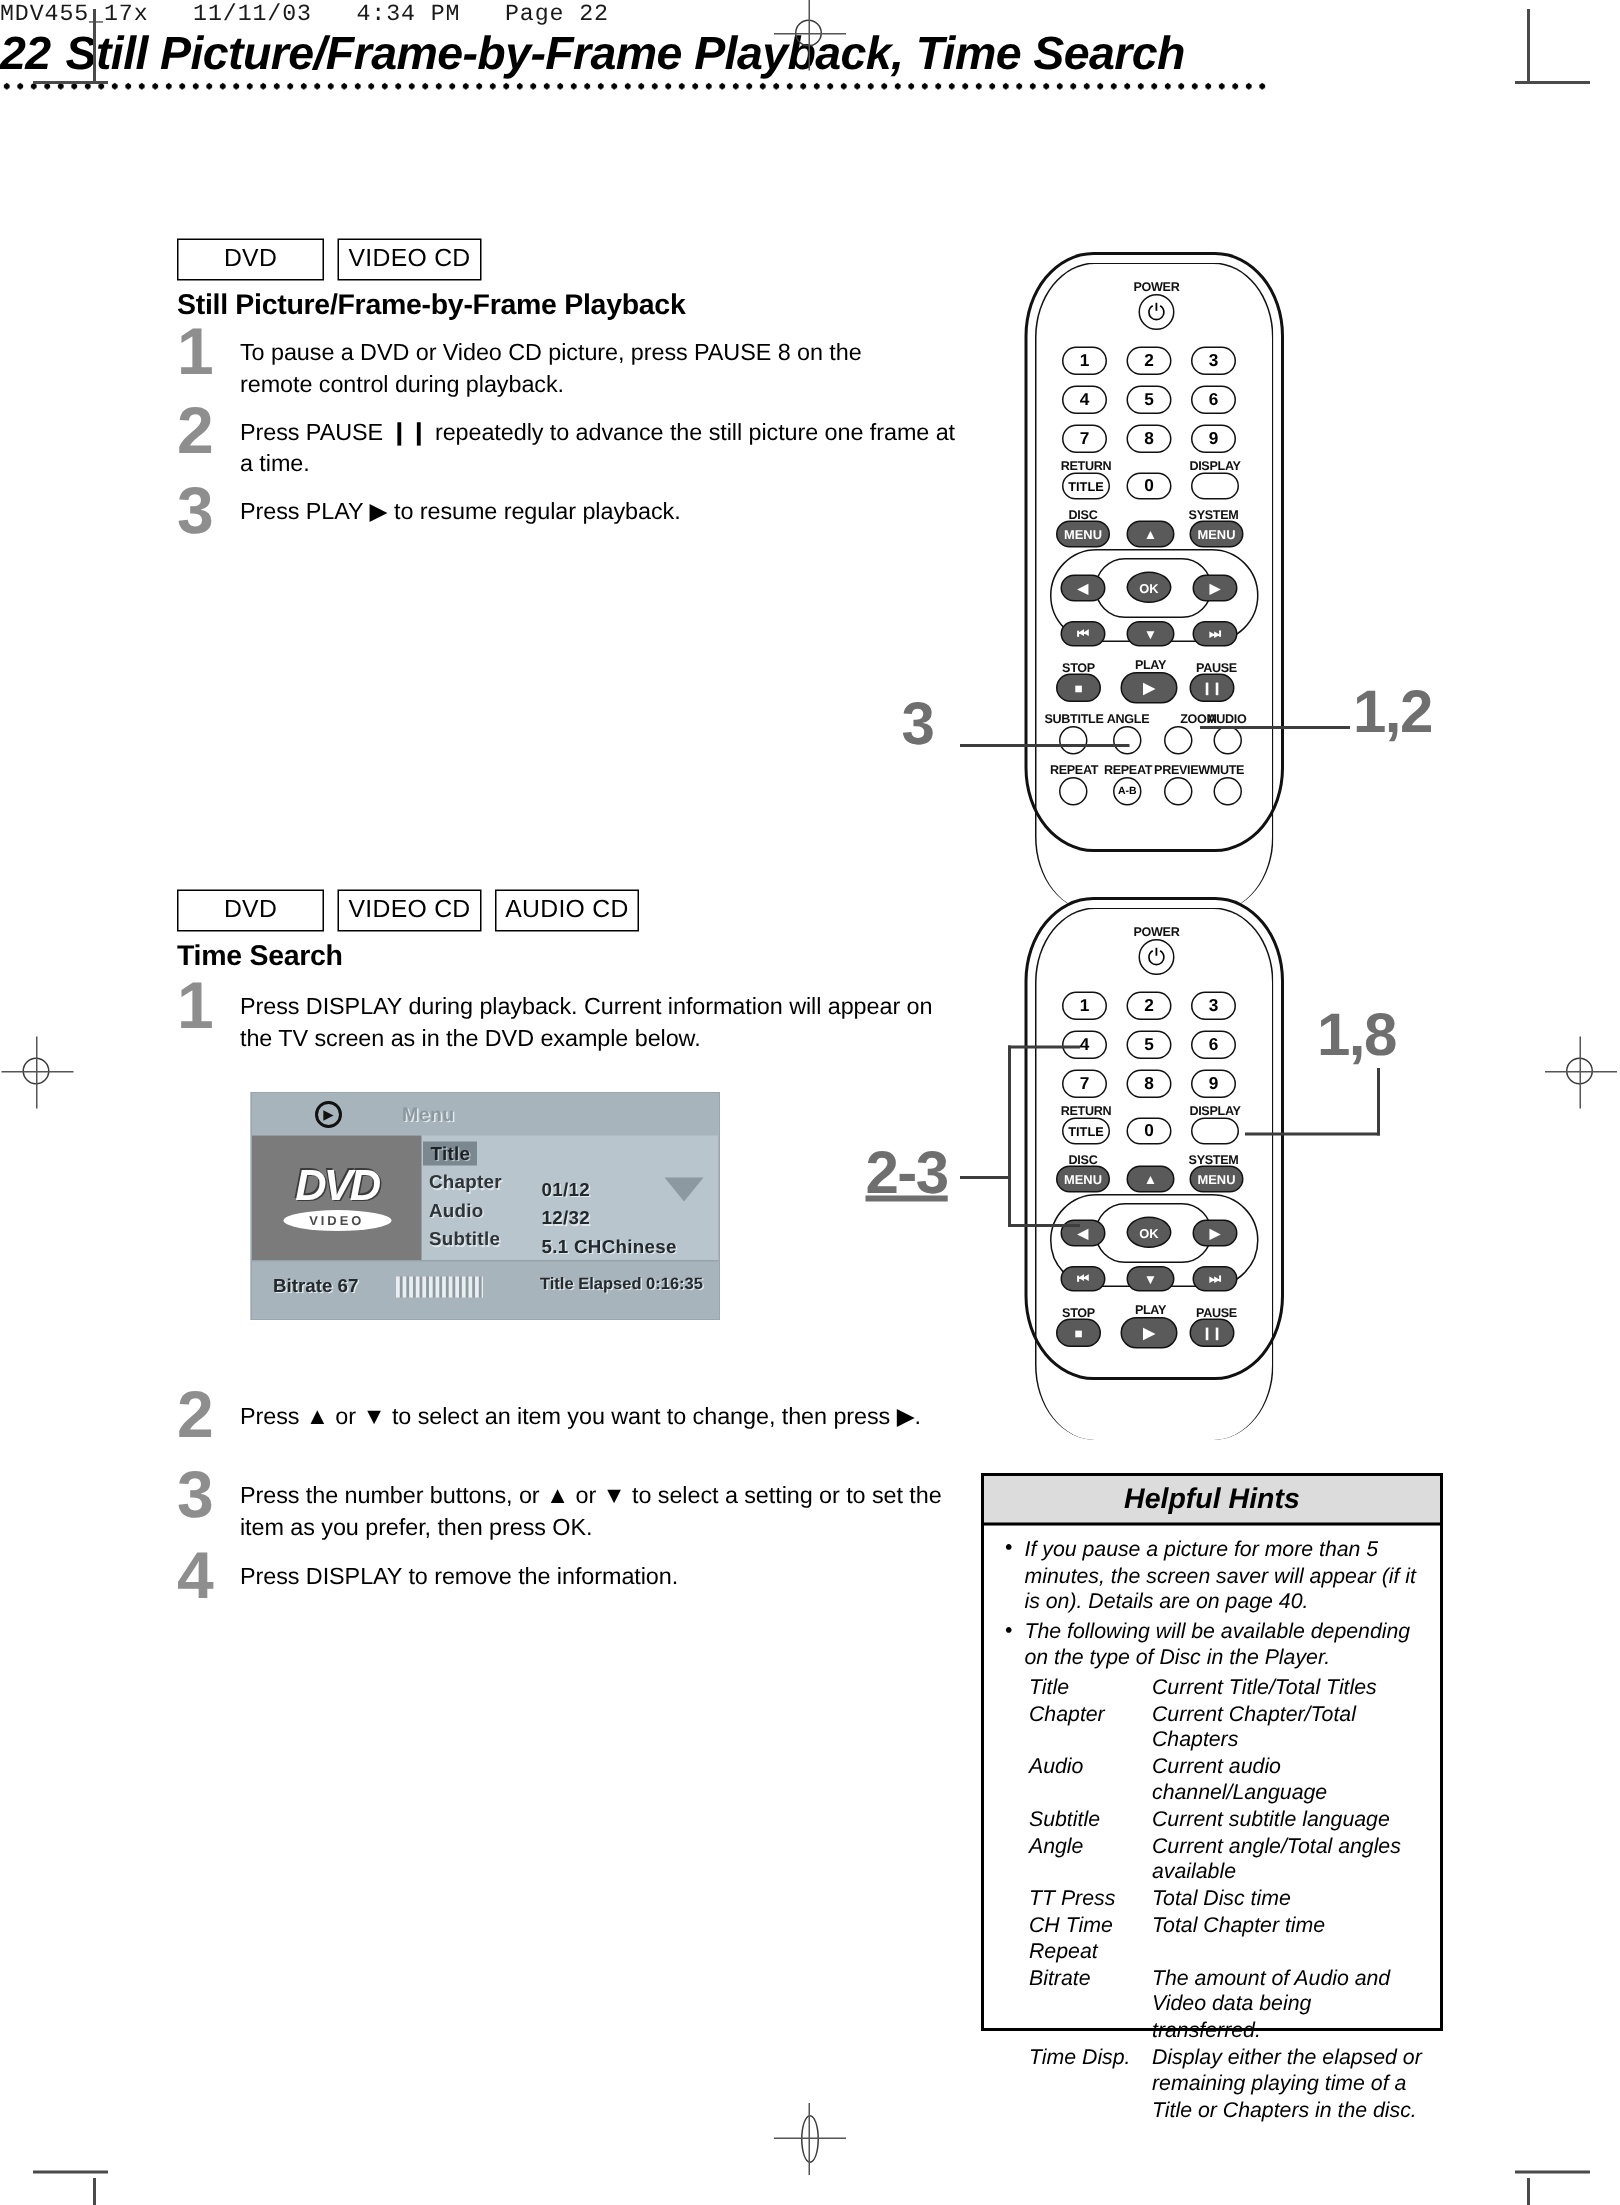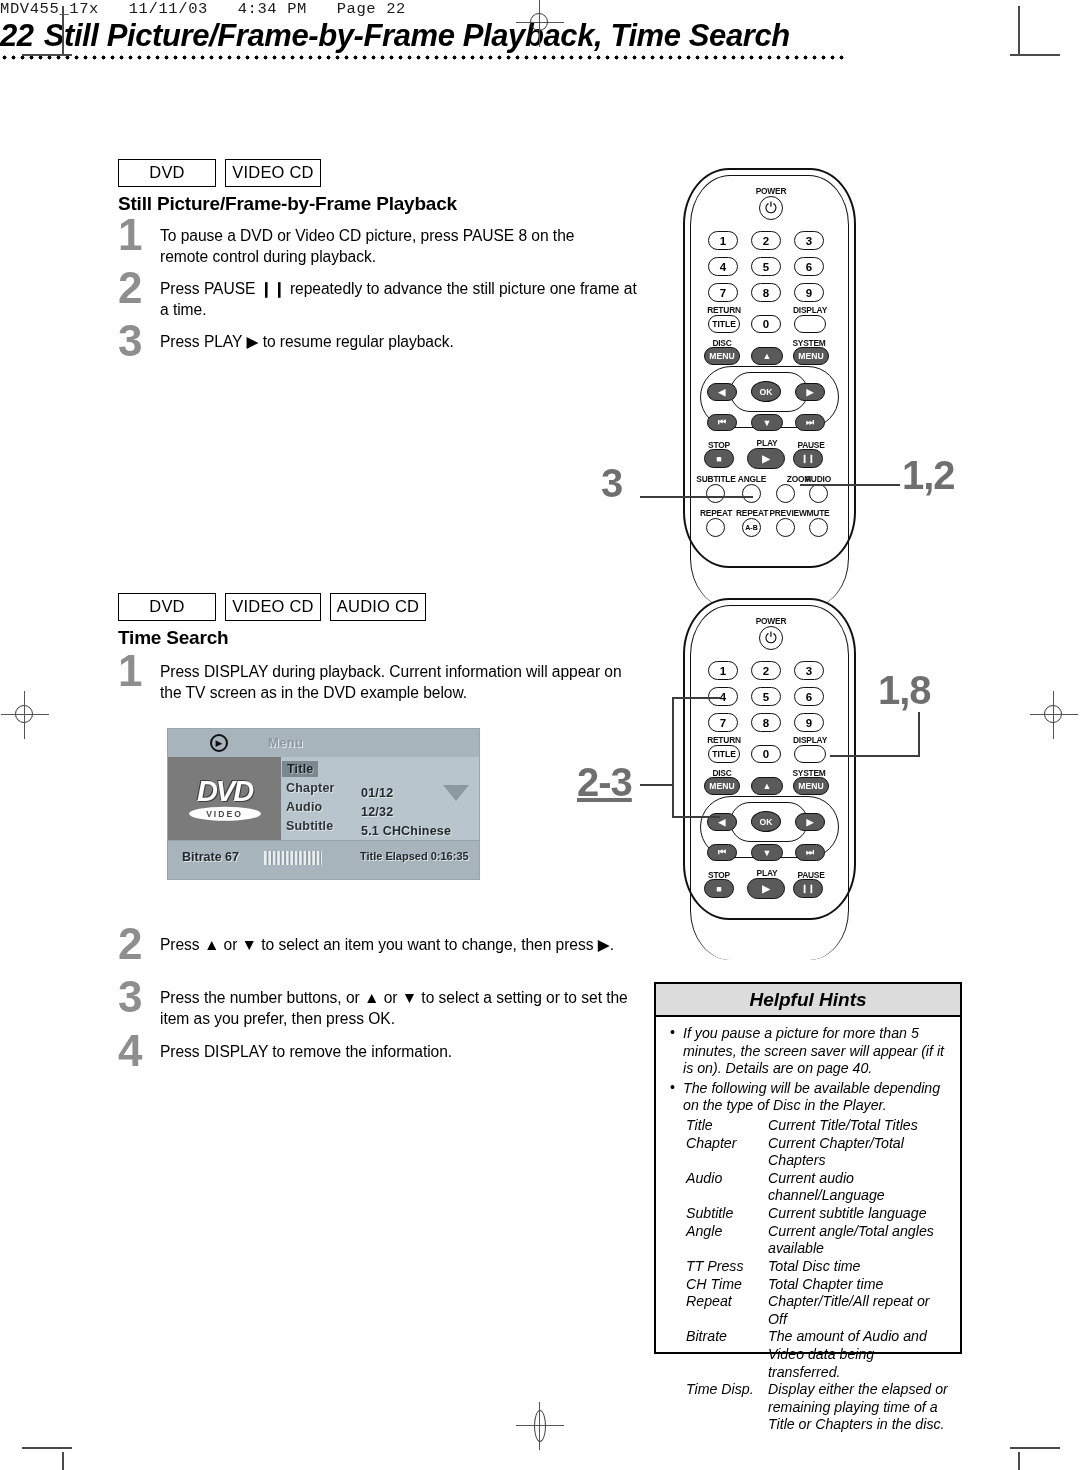--- a/index.html
+++ b/index.html
@@ -397,21 +397,20 @@
       <div class="htrow">
           <span class="htk">TT Press</span>
           <span class="htv">Total Disc time</span>
         </div>
       <div class="htrow">
           <span class="htk">CH Time</span>
           <span class="htv">Total Chapter time</span>
         </div>
       <div class="htrow">
           <span class="htk">Repeat</span>
-          <span class="htv">Chapter/Title/All repeat or Off</span>
         </div>
       <div class="htrow">
           <span class="htk">Bitrate</span>
           <span class="htv">The amount of Audio and Video data being transferred.</span>
         </div>
       <div class="htrow">
           <span class="htk">Time Disp.</span>
           <span class="htv">Display either the elapsed or remaining playing time of a Title or Chapters in the disc.</span>
         </div>
     </div>

